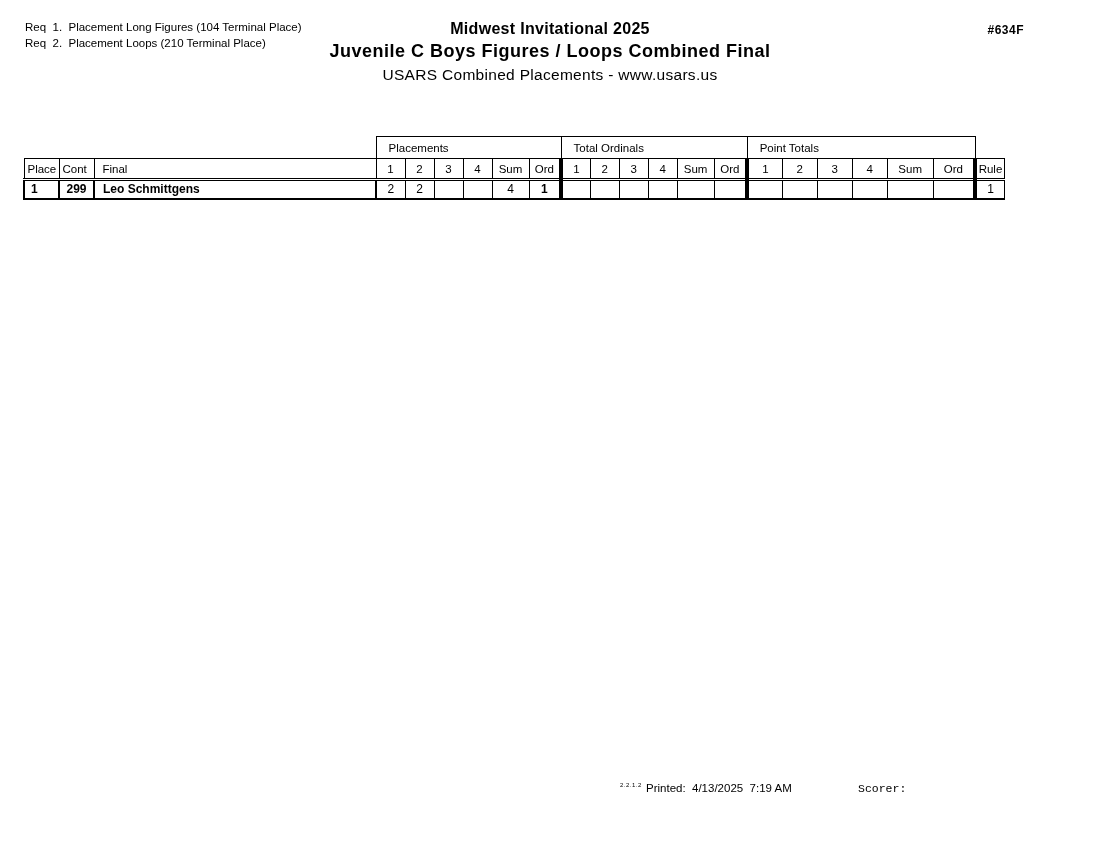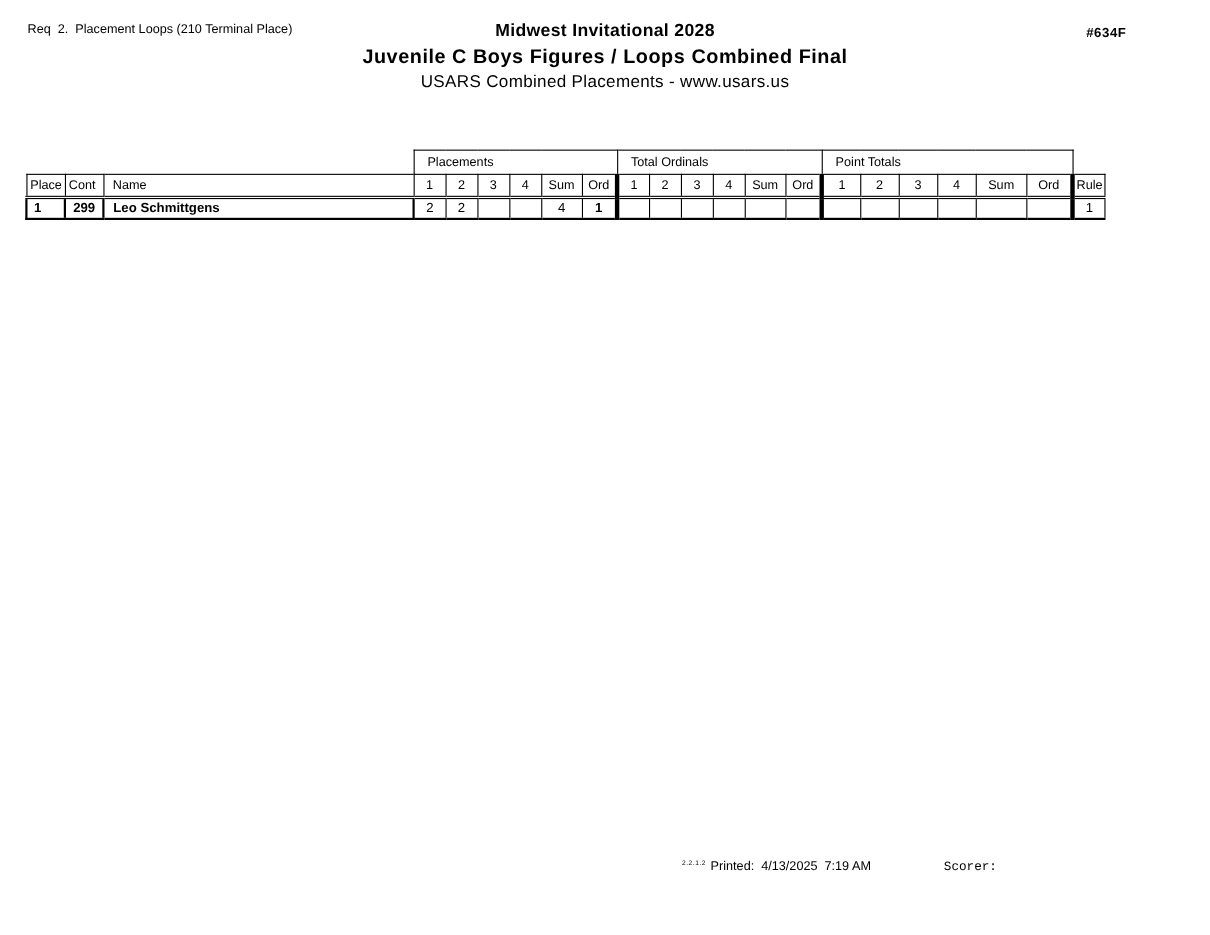--- a/index.html
+++ b/index.html
@@ -60,25 +60,26 @@
     position:absolute; left:620px; top:782px;
     font-size:6px; letter-spacing:0.5px;
   }
   .footer-printed { position:absolute; left:646px; top:782px; font-size:11.5px; }
   .footer-scorer  { position:absolute; left:858px; top:782px; font-size:11.5px;font-family:Liberation Mono, monospace; }
 </style>
 </head>
 <body>
 
 <div class="req-block">
+  <div class="pre">Req  1.  Placement Long Figures (104 Terminal Place)</div>
   <div class="pre">Req  2.  Placement Loops (210 Terminal Place)</div>
 </div>
 
 <div class="center-block">
-  <div class="event-title">Midwest Invitational 2028</div>
+  <div class="event-title">Midwest Invitational 2025</div>
   <div class="division-title">Juvenile C Boys Figures / Loops Combined Final</div>
   <div class="subtitle">USARS Combined Placements - www.usars.us</div>
 </div>
 
 <div class="doc-number">#634F</div>
 
 <div class="table-wrap">
   <table>
     <colgroup>
       <col style="width:35px">
@@ -110,21 +111,21 @@
       <td class="nogroup" colspan="3"></td>
       <td class="group" colspan="6">Placements</td>
       <td class="group" colspan="6">Total Ordinals</td>
       <td class="group" colspan="6">Point Totals</td>
       <td class="nogroup"></td>
     </tr>
 
     <tr class="head-row">
       <td class="lcol">Place</td>
       <td class="lcol">Cont</td>
-      <td class="lcol name-col">Name</td>
+      <td class="lcol name-col">Final</td>
       <td>1</td>
       <td>2</td>
       <td>3</td>
       <td>4</td>
       <td>Sum</td>
       <td>Ord</td>
       <td class="sep">1</td>
       <td>2</td>
       <td>3</td>
       <td>4</td>

